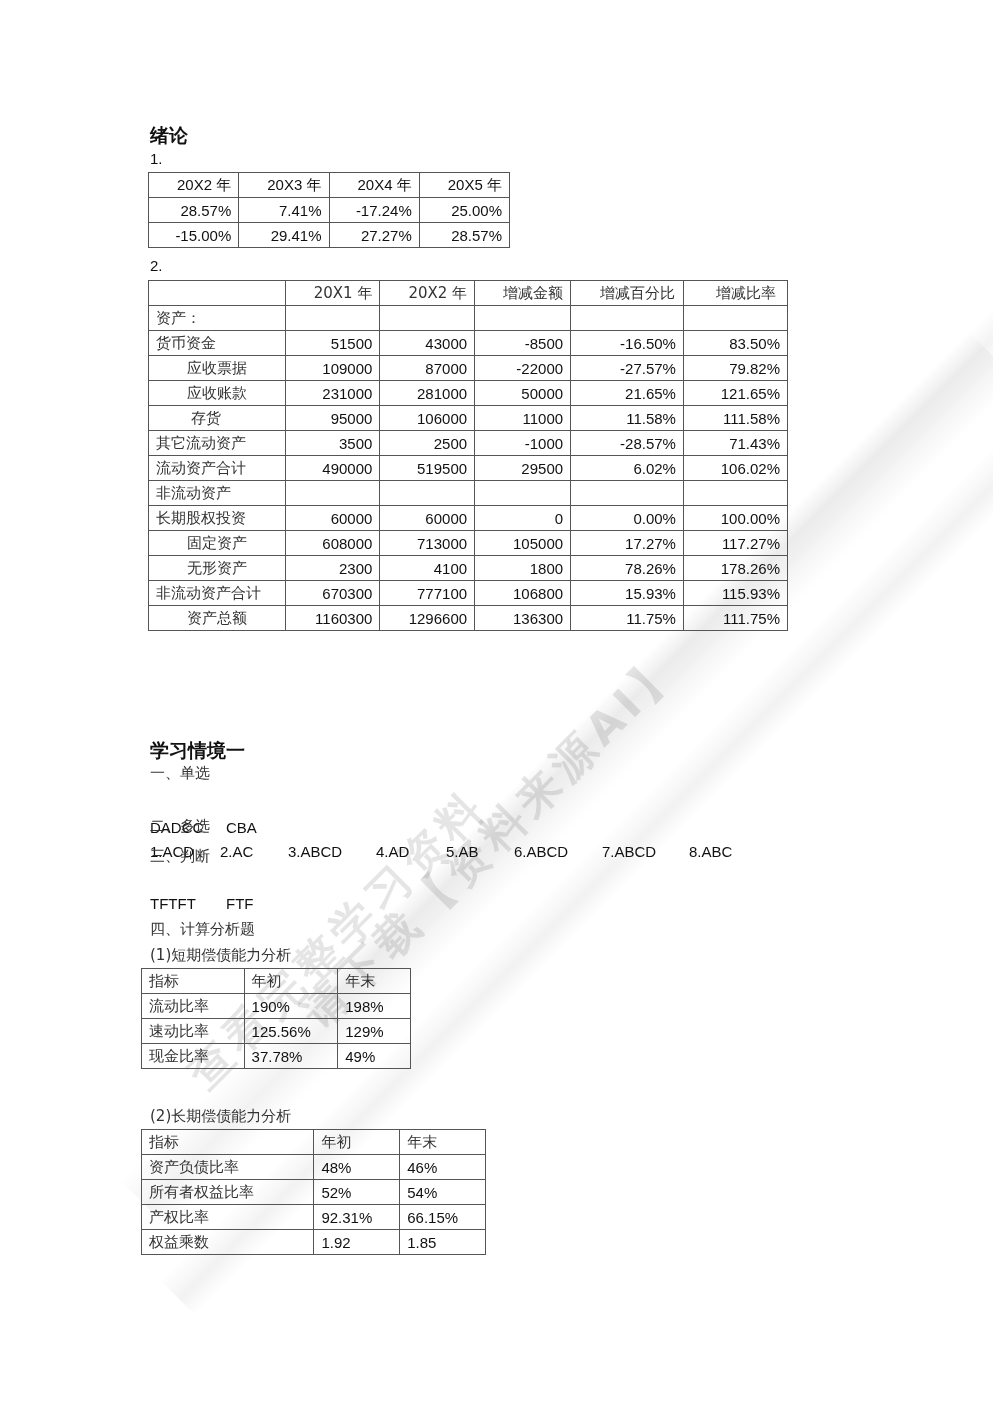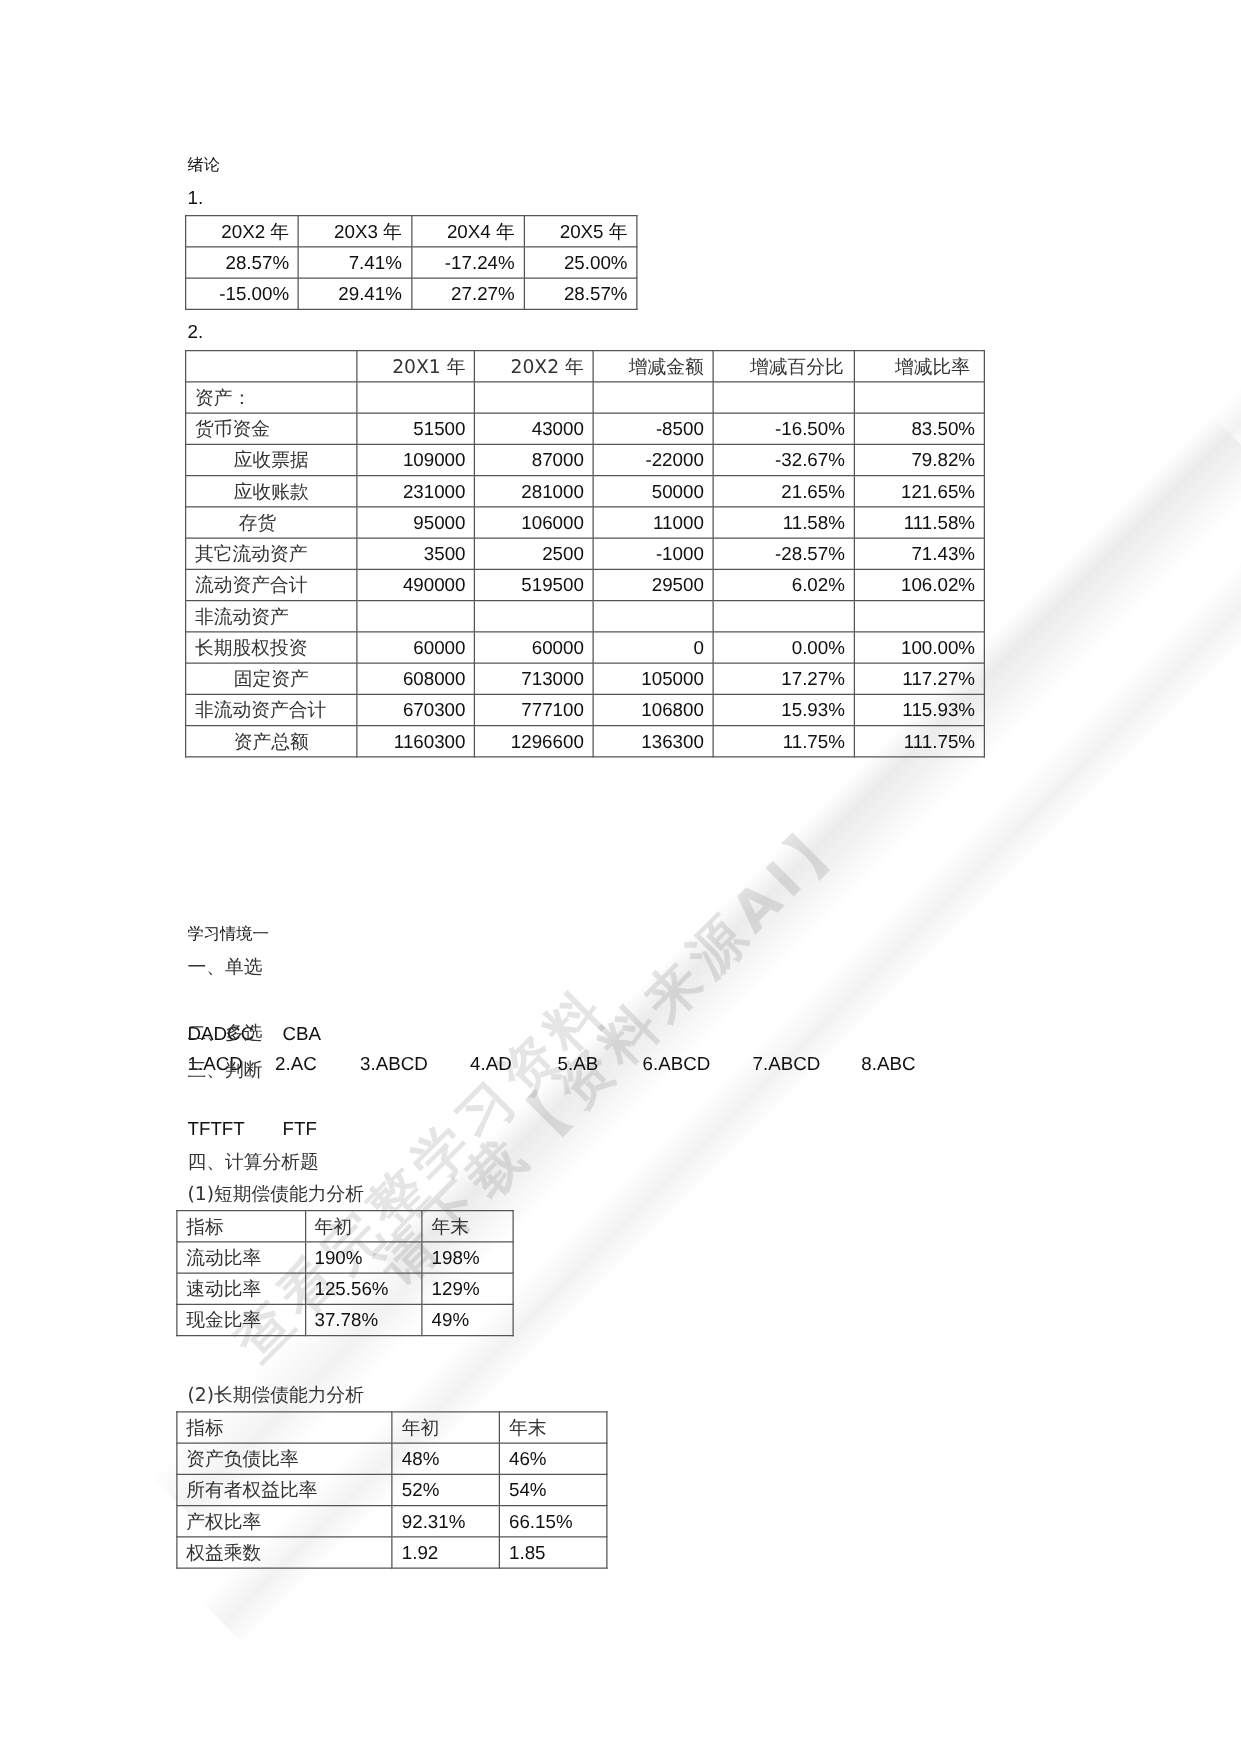--- a/index.html
+++ b/index.html
@@ -16,21 +16,21 @@
       position: absolute; height: 70px; width: 1200px;
       background: linear-gradient(to bottom, rgba(0,0,0,0) 0%, rgba(0,0,0,0.035) 40%, rgba(0,0,0,0.05) 55%, rgba(0,0,0,0) 100%);
       transform-origin: 0 0;
     }
     .wm-text {
       position: absolute; font-family: "DejaVu Sans", sans-serif; font-weight: bold;
       font-size: 44px; color: rgba(0,0,0,0.10); white-space: nowrap; letter-spacing: 6px;
       transform-origin: 0 0;
     }
     .content { position: absolute; left: 0; top: 0; width: 993px; }
-    .h { position: absolute; font-size: 13px; font-weight: normal; }
+    .h { position: absolute; font-size: 19px; font-weight: bold; }
     .p { position: absolute; font-size: 15px; }
     .cn { font-family: "DejaVu Sans", sans-serif; color: #333; font-weight: normal; }
     table { position: absolute; border-collapse: collapse; font-size: 15px; }
     td { border: 1px solid #555; padding: 0 7px; height: 25px; box-sizing: border-box; white-space: nowrap; }
     .r { text-align: right; }
     .c { text-align: center; padding-left: 28px; }
     .l { text-align: left; }
     .ind1 { padding-left: 38px; }
     .ind2 { padding-left: 42px; }
     .answers span { display: inline-block; }
@@ -100,21 +100,21 @@
       <td class="r">43000</td>
       <td class="r">-8500</td>
       <td class="r">-16.50%</td>
       <td class="r">83.50%</td>
     </tr>
     <tr>
       <td class="l cn ind1">应收票据</td>
       <td class="r">109000</td>
       <td class="r">87000</td>
       <td class="r">-22000</td>
-      <td class="r">-32.67%</td>
+      <td class="r">-27.57%</td>
       <td class="r">79.82%</td>
     </tr>
     <tr>
       <td class="l cn ind1">应收账款</td>
       <td class="r">231000</td>
       <td class="r">281000</td>
       <td class="r">50000</td>
       <td class="r">21.65%</td>
       <td class="r">121.65%</td>
     </tr>
@@ -160,20 +160,28 @@
     </tr>
     <tr>
       <td class="l cn ind1">固定资产</td>
       <td class="r">608000</td>
       <td class="r">713000</td>
       <td class="r">105000</td>
       <td class="r">17.27%</td>
       <td class="r">117.27%</td>
     </tr>
     <tr>
+      <td class="l cn ind1">无形资产</td>
+      <td class="r">2300</td>
+      <td class="r">4100</td>
+      <td class="r">1800</td>
+      <td class="r">78.26%</td>
+      <td class="r">178.26%</td>
+    </tr>
+    <tr>
       <td class="l cn">非流动资产合计</td>
       <td class="r">670300</td>
       <td class="r">777100</td>
       <td class="r">106800</td>
       <td class="r">15.93%</td>
       <td class="r">115.93%</td>
     </tr>
     <tr>
       <td class="l cn ind1">资产总额</td>
       <td class="r">1160300</td>

